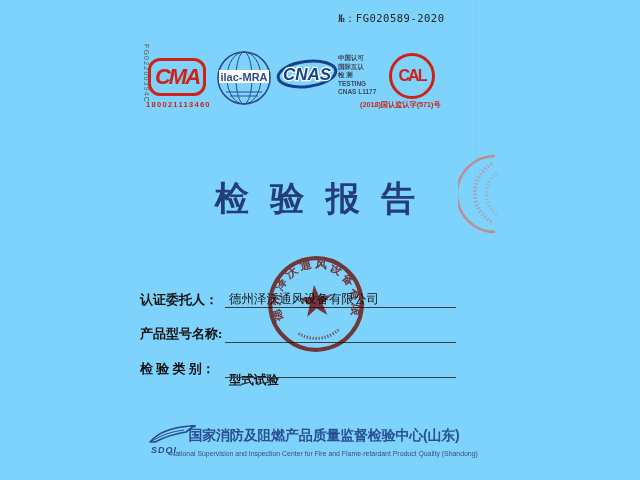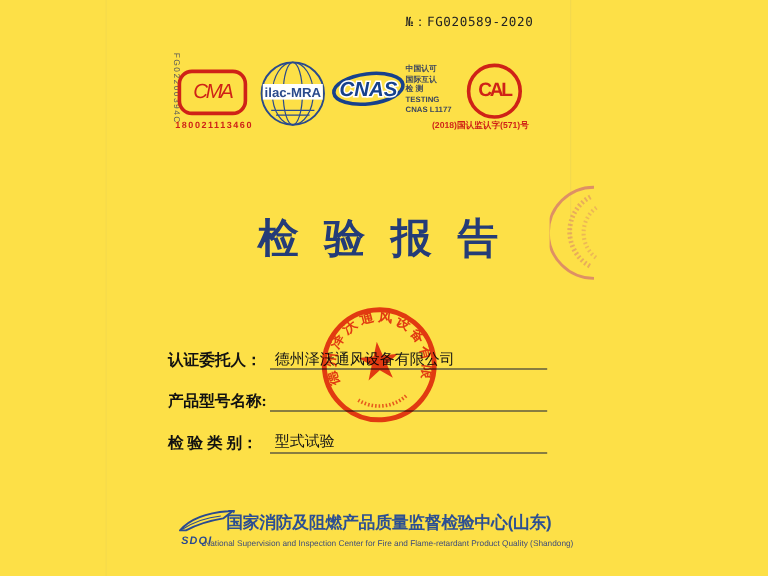--- a/index.html
+++ b/index.html
@@ -1,32 +1,32 @@
 <!DOCTYPE html>
 <html><head>
 <meta charset="utf-8">
 <style>
   html,body{margin:0;padding:0;background:#ffffff;}
-  #page{position:relative;width:640px;height:480px;background:#fde047;overflow:hidden;
+  #page{position:relative;width:640px;height:480px;background:#7dd3fc;overflow:hidden;
         font-family:"Liberation Sans",sans-serif;color:#1a1a1a;}
   
   #page:before{content:"";position:absolute;left:475px;top:0;width:1px;height:200px;background:rgba(120,130,150,.07);}
   #page:after{content:"";position:absolute;left:88px;top:0;width:1px;height:480px;background:rgba(120,130,150,.05);}
 
   .abs{position:absolute;}
 
   
   #report-no{left:338px;top:12px;font-family:"DejaVu Sans Mono",monospace;font-size:10.5px;color:#222;letter-spacing:.5px;}
 
   
   #side-code{left:150px;top:44px;transform:rotate(90deg);transform-origin:0 0;
              font-size:7px;color:#5a5a5a;letter-spacing:1.2px;white-space:nowrap;}
   #cma-box{left:148px;top:58px;width:52px;height:32px;border:3.5px solid #cf2217;border-radius:12px;
            display:flex;align-items:center;justify-content:center;}
-  #cma-text{font-size:17px;font-weight:normal;letter-spacing:-2px;color:#cf2217;font-style:italic;text-align:right;}
+  #cma-text{font-size:22px;font-weight:bold;letter-spacing:-2px;color:#cf2217;font-style:italic;text-align:right;}
   #cma-num{left:146px;top:100px;width:64px;text-align:center;font-size:7.5px;color:#cf2217;letter-spacing:1.3px;font-weight:bold;}
   #ilac-svg{left:216px;top:50px;}
   #cnas-svg{left:276px;top:54px;}
   #cnas-caption{left:338px;top:54px;width:48px;font-size:6.5px;line-height:8.6px;color:#3c465e;font-weight:bold;}
   #cal-circle{left:389px;top:53px;width:40px;height:40px;border:3.5px solid #cf2217;border-radius:50%;
               display:flex;align-items:center;justify-content:center;}
   #cal-text{font-size:16px;font-weight:bold;letter-spacing:-2px;color:#cf2217;}
   #cal-caption{left:360px;top:100px;width:105px;font-size:7.2px;color:#cf2217;font-weight:bold;}
 
   
@@ -38,21 +38,21 @@
   
   #edge-seal{left:458px;top:153px;opacity:.75;}
 
   
   .field-label{left:140px;width:84px;font-size:13px;color:#111;
                font-family:"Liberation Serif",serif;font-weight:bold;white-space:nowrap;}
   .field-value{left:229px;font-size:12.5px;color:#151515;font-family:"Liberation Serif",serif;white-space:nowrap;}
   .field-line{left:225px;width:231px;height:1px;background:#3d3d3d;}
   #f1-label{top:291px;} #f1-value{top:291px;} #f1-line{top:307px;}
   #f2-label{top:325px;} #f2-value{top:325px;} #f2-line{top:342px;}
-  #f3-label{top:360px;} #f3-value{top:360px;} #f3-line{top:377px;}
+  #f3-label{top:360px;} #f3-value{top:372px;font-weight:bold;} #f3-line{top:377px;}
 
   
   #stamp{left:260px;top:248px;mix-blend-mode:multiply;opacity:.88;transform:rotate(-6deg);}
 
   
   #sdqi-svg{left:148px;top:425px;}
   #footer-zh{left:0;top:427px;width:648px;text-align:center;font-size:14px;font-weight:bold;
              color:#2c4f92;letter-spacing:-0.2px;}
   #footer-en{left:0;top:450px;width:648px;text-align:center;font-size:6.9px;color:#3e4c78;}
 </style>

